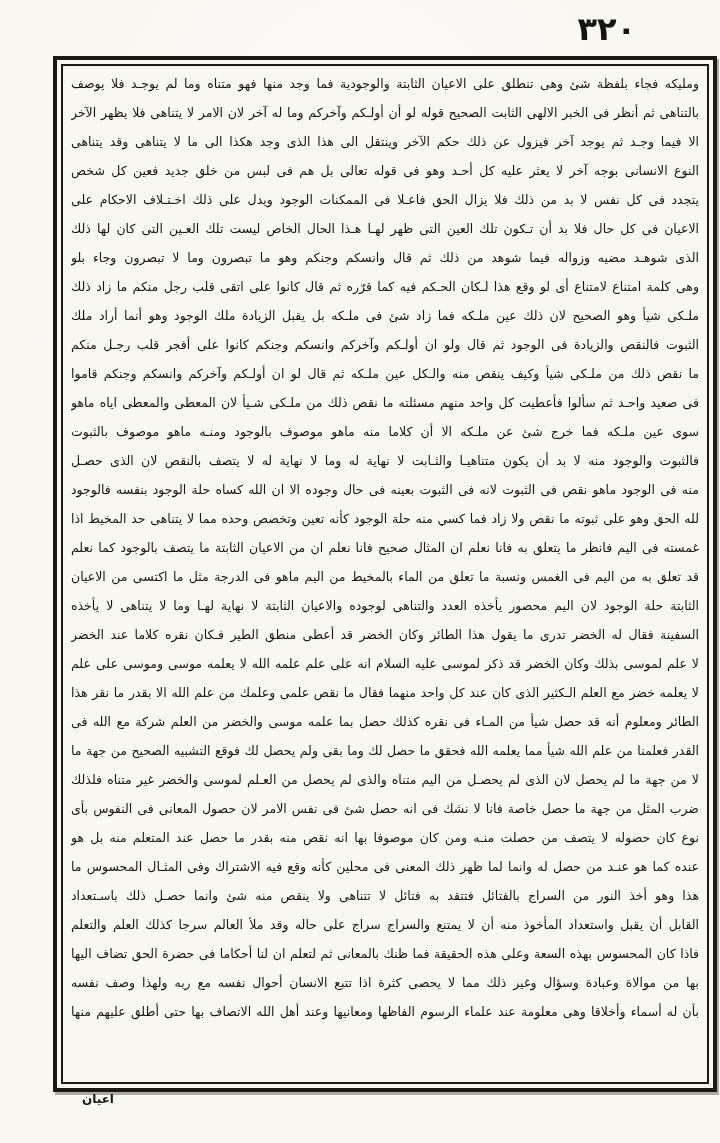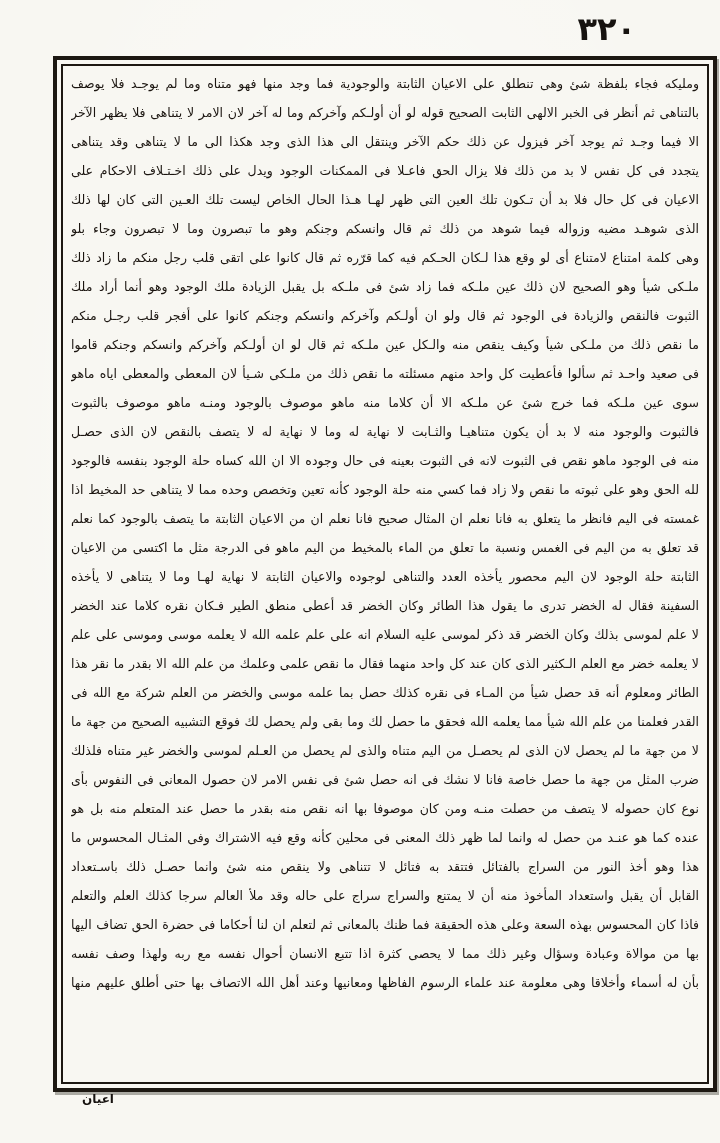--- a/index.html
+++ b/index.html
@@ -80,20 +80,21 @@
 <body>
 
 <div class="sheet">
   <div class="folio">٣٢٠</div>
 
   <div class="frame">
     <div class="frame-inner" id="body-text">
         <div class="text-line">ومليكه فجاء بلفظة شئ وهى تنطلق على الاعيان الثابتة والوجودية فما وجد منها فهو متناه وما لم يوجـد فلا يوصف</div>
         <div class="text-line">بالتناهى ثم أنظر فى الخبر الالهى الثابت الصحيح قوله لو أن أولـكم وآخركم وما له آخر لان الامر لا يتناهى فلا يظهر الآخر</div>
         <div class="text-line">الا فيما وجـد ثم يوجد آخر فيزول عن ذلك حكم الآخر وينتقل الى هذا الذى وجد هكذا الى ما لا يتناهى وقد يتناهى</div>
+        <div class="text-line">النوع الانسانى بوجه آخر لا يعثر عليه كل أحـد وهو فى قوله تعالى بل هم فى لبس من خلق جديد فعين كل شخص</div>
         <div class="text-line">يتجدد فى كل نفس لا بد من ذلك فلا يزال الحق فاعـلا فى الممكنات الوجود ويدل على ذلك اخـتـلاف الاحكام على</div>
         <div class="text-line">الاعيان فى كل حال فلا بد أن تـكون تلك العين التى ظهر لهـا هـذا الحال الخاص ليست تلك العـين التى كان لها ذلك الحـال</div>
         <div class="text-line">الذى شوهـد مضيه وزواله فيما شوهد من ذلك ثم قال وانسكم وجنكم وهو ما تبصرون وما لا تبصرون وجاء بلو</div>
         <div class="text-line">وهى كلمة امتناع لامتناع أى لو وقع هذا لـكان الحـكم فيه كما قرّره ثم قال كانوا على اتقى قلب رجل منكم ما زاد ذلك فى</div>
         <div class="text-line">ملـكى شيأ وهو الصحيح لان ذلك عين ملـكه فما زاد شئ فى ملـكه بل يقبل الزيادة ملك الوجود وهو أنما أراد ملك</div>
         <div class="text-line">الثبوت فالنقص والزيادة فى الوجود ثم قال ولو ان أولـكم وآخركم وانسكم وجنكم كانوا على أفجر قلب رجـل منكم</div>
         <div class="text-line">ما نقص ذلك من ملـكى شيأ وكيف ينقص منه والـكل عين ملـكه ثم قال لو ان أولـكم وآخركم وانسكم وجنكم قاموا</div>
         <div class="text-line">فى صعيد واحـد ثم سألوا فأعطيت كل واحد منهم مسئلته ما نقص ذلك من ملـكى شـيأ لان المعطى والمعطى اياه ماهو</div>
         <div class="text-line">سوى عين ملـكه فما خرج شئ عن ملـكه الا أن كلاما منه ماهو موصوف بالوجود ومنـه ماهو موصوف بالثبوت</div>
         <div class="text-line">فالثبوت والوجود منه لا بد أن يكون متناهيـا والثـابت لا نهاية له وما لا نهاية له لا يتصف بالنقص لان الذى حصـل</div>

